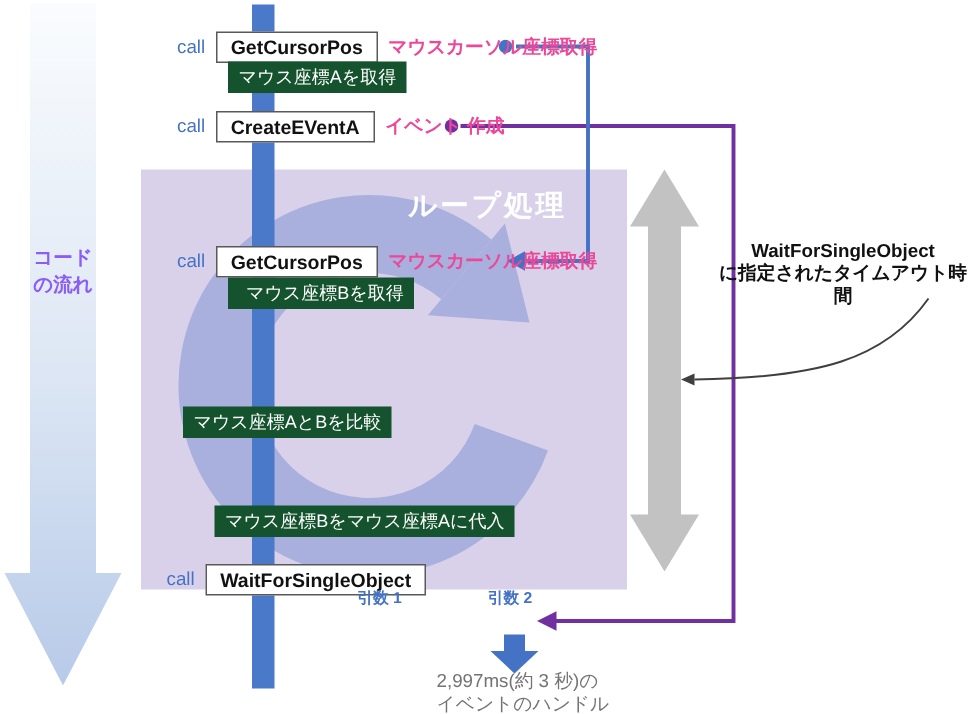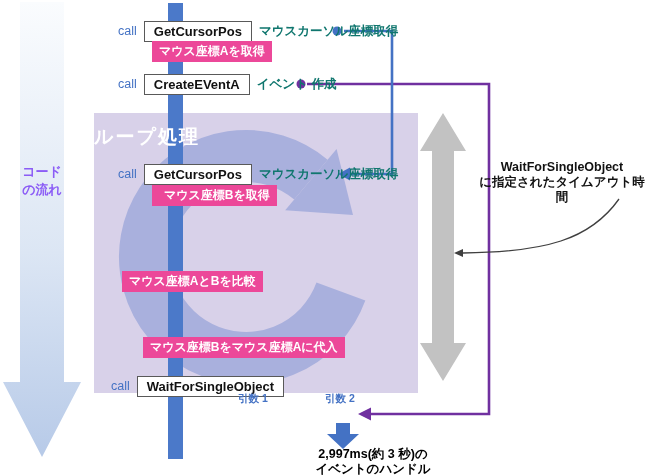--- a/index.html
+++ b/index.html
@@ -6,26 +6,26 @@
   #canvas{
     position:relative;width:646px;height:476px;background:#fff;overflow:hidden;
     font-family:"Liberation Sans","DejaVu Sans",sans-serif;
   }
   #loop-box{position:absolute;left:94px;top:113px;width:324px;height:280px;background:#d8d1e9;z-index:1;}
   #overlay{position:absolute;left:0;top:0;z-index:2;}
   .txt{position:absolute;z-index:3;}
   .row{position:absolute;z-index:3;display:flex;align-items:center;gap:7px;height:22px;white-space:nowrap;}
   .kw{color:#4472c4;font-weight:normal;font-size:12.5px;}
   .api-box{background:#ffffff;border:1.2px solid #595959;padding:1px 9px;font-weight:bold;font-size:13px;color:#111;line-height:17px;}
-  .desc{font-weight:bold;font-size:12.5px;color:#0f766e;}
-  .badge{position:absolute;z-index:4;background:#ec4899;color:#fff;font-weight:bold;font-size:12px;padding:2px 7px;white-space:nowrap;}
-  #loop-title{left:94px;top:124px;width:284px;text-align:left;color:#fff;font-weight:bold;font-size:19px;letter-spacing:2px;}
+  .desc{font-weight:bold;font-size:12.5px;color:#ec4899;}
+  .badge{position:absolute;z-index:4;background:#14532d;color:#fff;font-weight:normal;font-size:12px;padding:2px 7px;white-space:nowrap;}
+  #loop-title{left:94px;top:124px;width:284px;text-align:right;color:#fff;font-weight:bold;font-size:19px;letter-spacing:2px;}
   .arg-label{position:absolute;z-index:3;width:56px;text-align:center;color:#4472c4;font-weight:bold;font-size:10.5px;}
   #arg-values{left:191px;top:404px;width:174px;text-align:center;font-weight:bold;font-size:12.5px;color:#111;white-space:nowrap;}
-  #timeout-note{left:291px;top:447px;width:164px;text-align:center;font-weight:bold;font-size:12.5px;color:#000000;line-height:1.2;}
+  #timeout-note{left:291px;top:447px;width:164px;text-align:left;font-weight:normal;font-size:12.5px;color:#737373;line-height:1.2;}
   #annotation{left:479px;top:160px;width:166px;text-align:center;font-weight:bold;font-size:12.5px;color:#111;line-height:1.2;}
   #flow-label{left:13px;top:163px;width:58px;text-align:center;font-weight:bold;font-size:13px;color:#8b5cf6;line-height:1.35;}
 </style>
 </head>
 <body>
 
 <div id="canvas">
 
   <div id="loop-box"></div>
 

